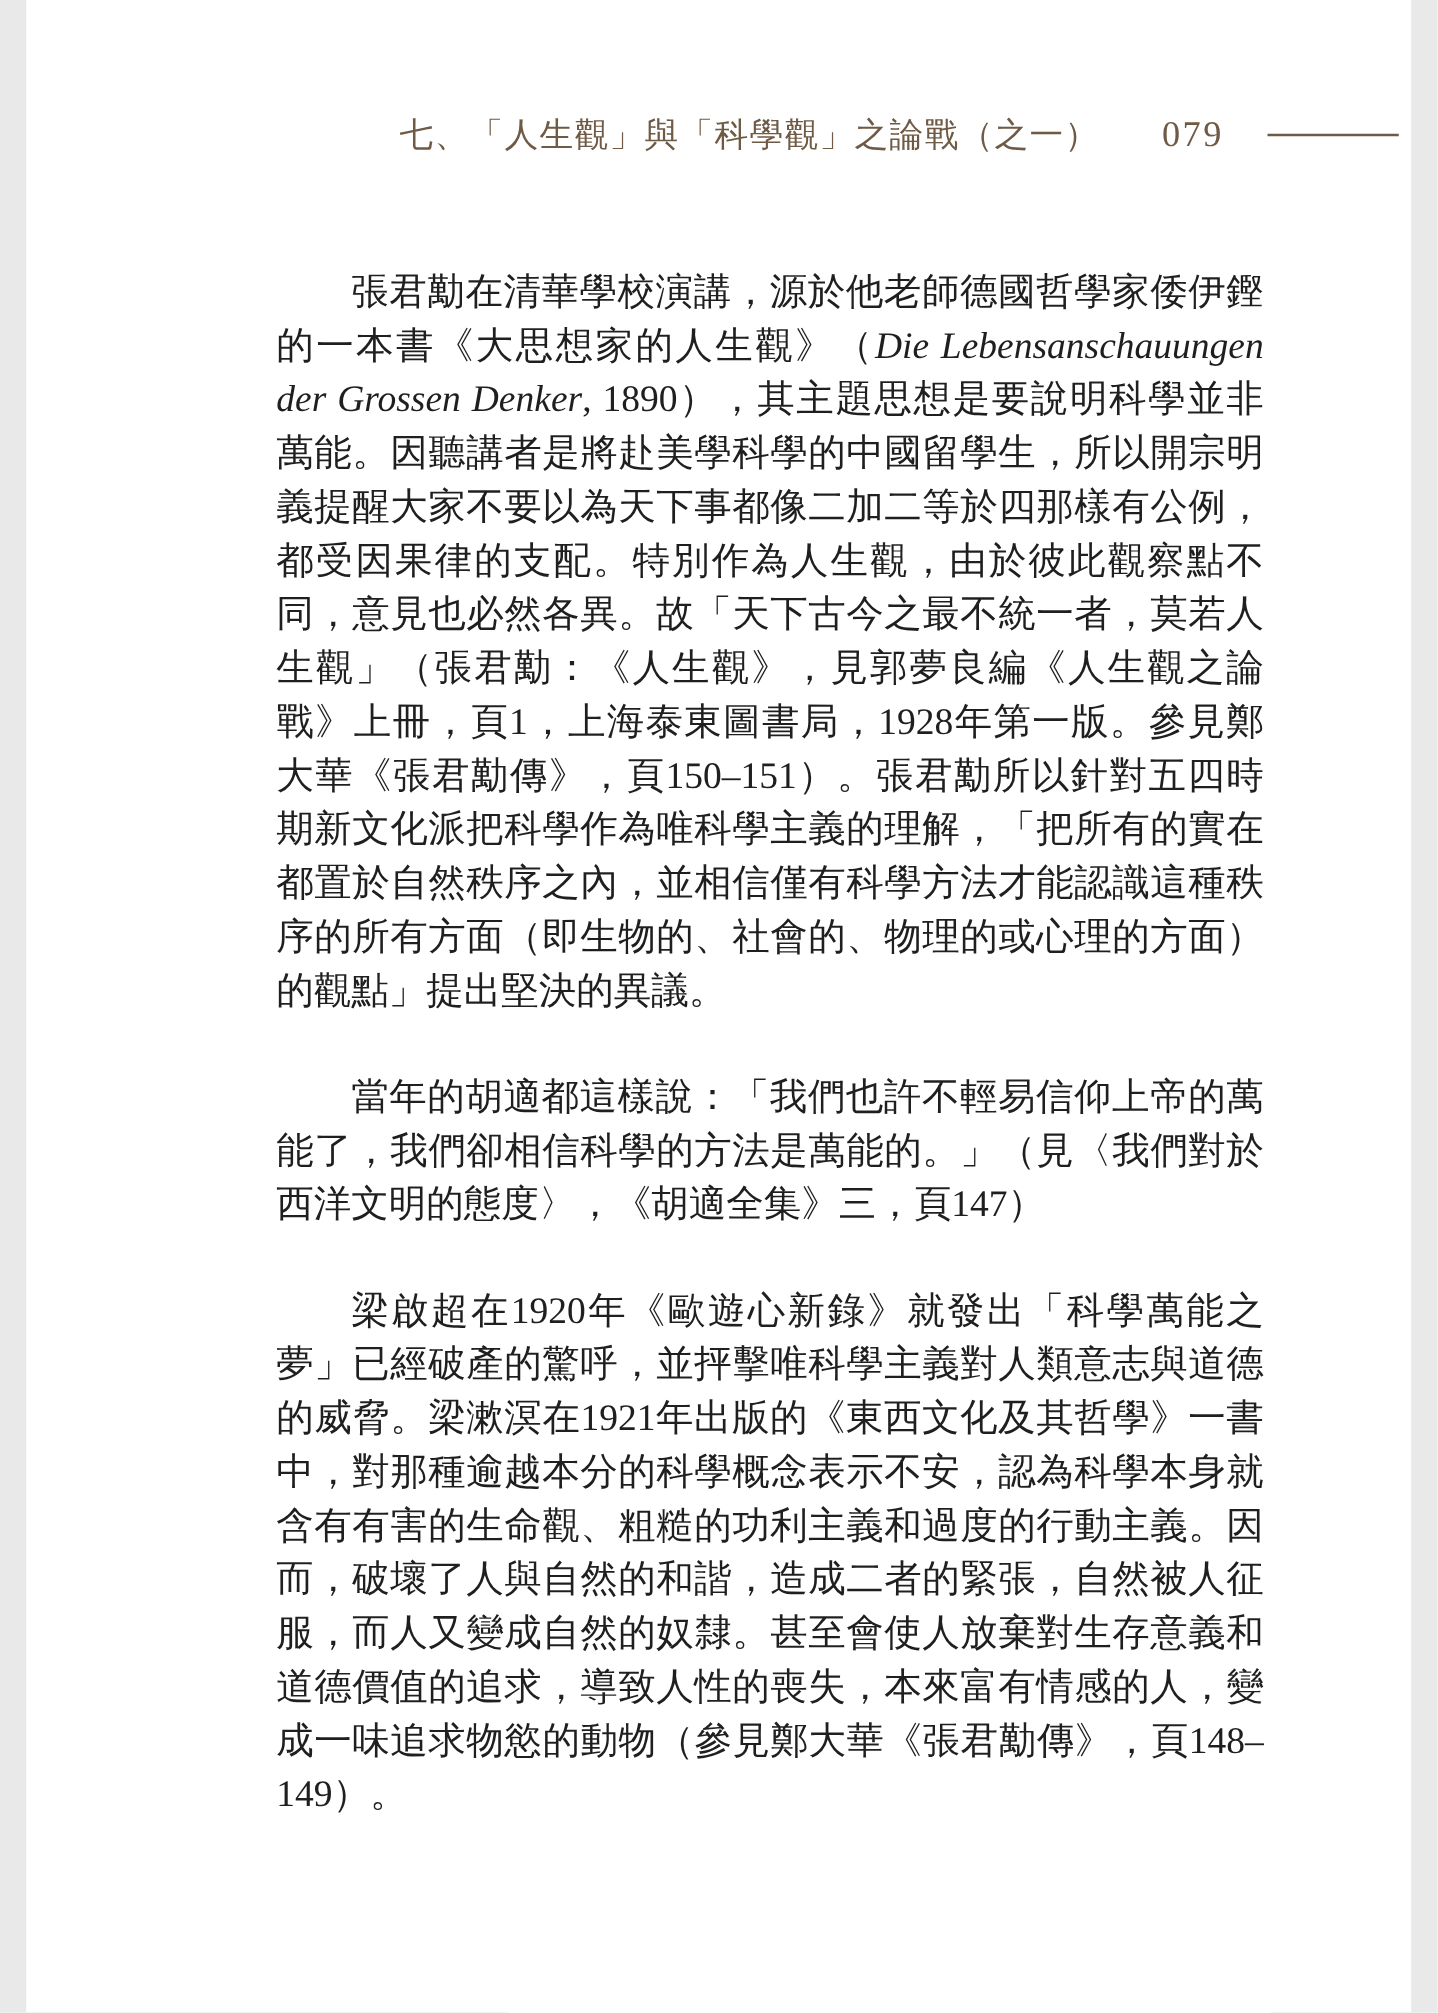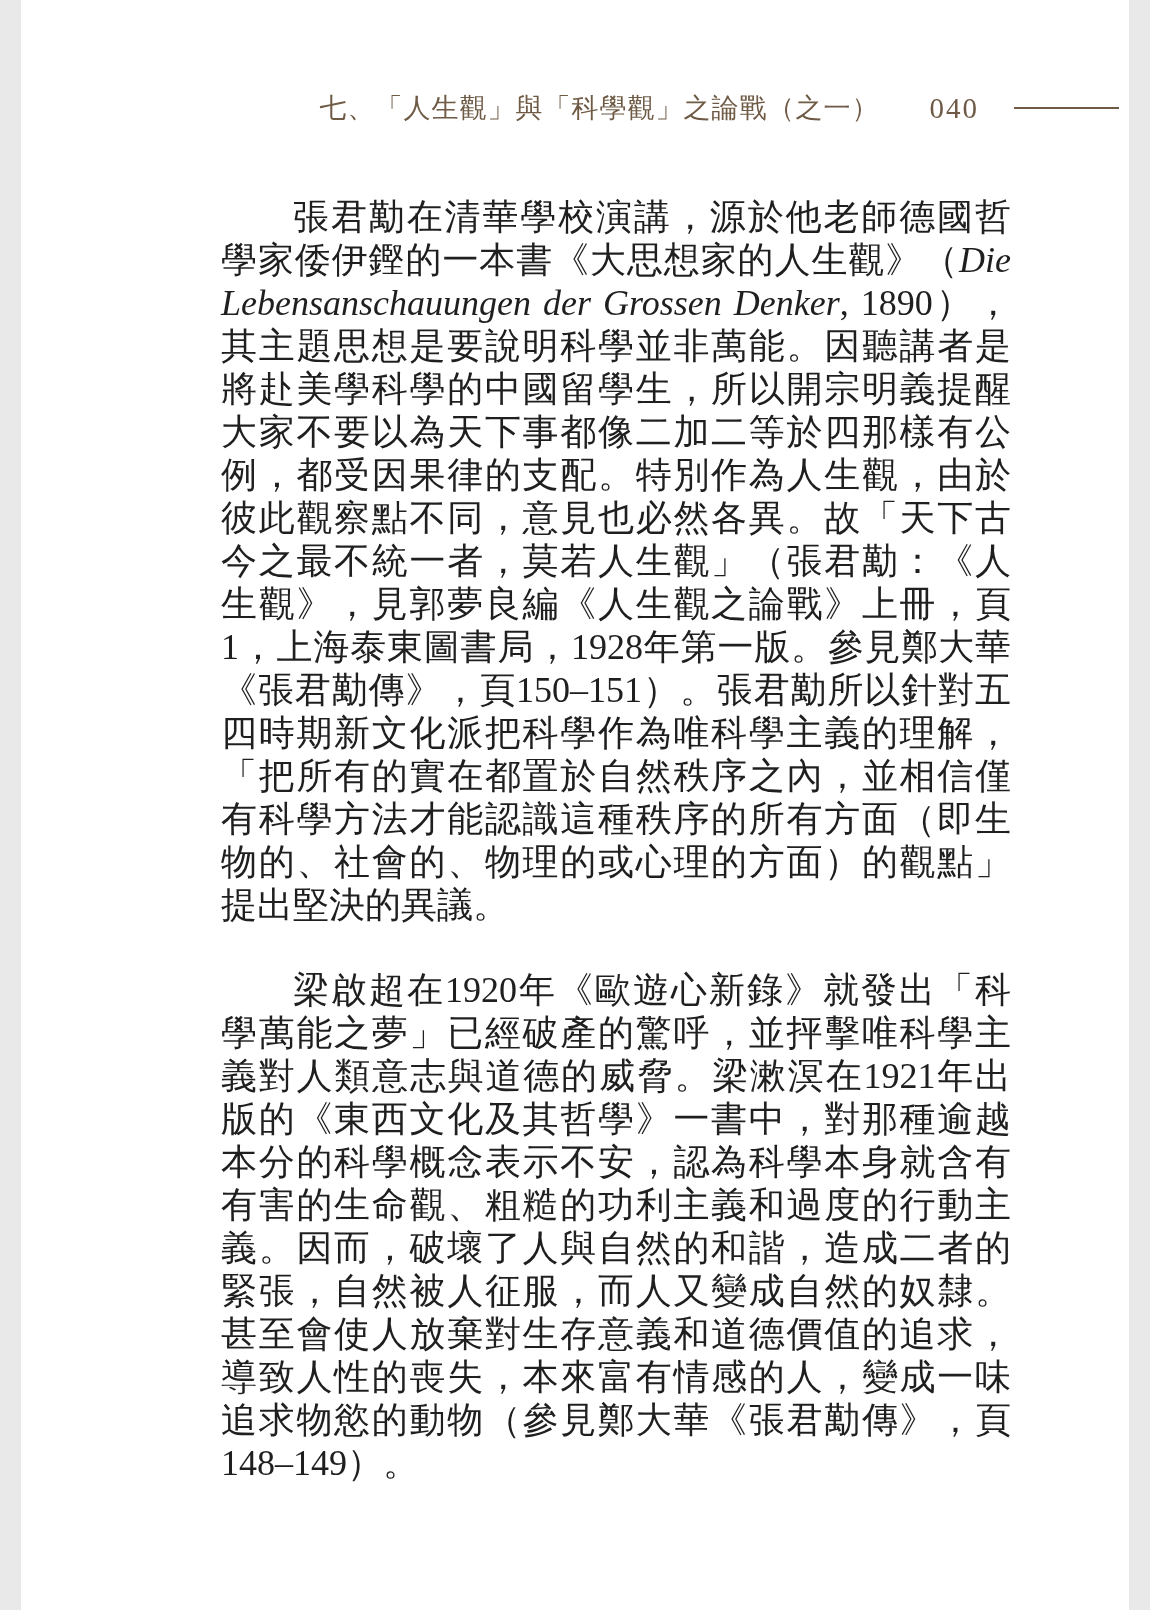--- a/index.html
+++ b/index.html
@@ -39,23 +39,23 @@
   }
   .header-rule {
     width: 105px;
     height: 2px;
     background: var(--header-accent, #6e5a45);
     margin-right: 10px;
   }
   .body-text {
     position: absolute;
     left: 200px;
-    top: 196px;
+    top: 212px;
     width: 790px;
-    font-size: 36px;
+    font-size: 30px;
     line-height: 43px;
     color: var(--body-text, #1f1f1f);
     text-align: justify;
     text-justify: inter-character;
   }
   .body-text p {
     margin: 0;
     text-indent: 2em;
   }
   .body-text p + p {
@@ -64,21 +64,22 @@
   .lat-italic {
     font-style: italic;
   }
 </style>
 </head>
 <body>
 
 <div class="page">
   <header class="running-header">
     <span class="chapter-title">七、「人生觀」與「科學觀」之論戰（之一）</span>
-    <span class="page-number">040</span>
+    <span class="page-number">079</span>
     <span class="header-rule"></span>
   </header>
 
   <main class="body-text">
       <p><span>張君勱在清華學校演講，源於他老師德國哲學家倭伊鏗的一本書《大思想家的人生觀》（</span><span class="lat-italic">Die Lebensanschauungen der Grossen Denker</span><span>, 1890），其主題思想是要說明科學並非萬能。因聽講者是將赴美學科學的中國留學生，所以開宗明義提醒大家不要以為天下事都像二加二等於四那樣有公例，都受因果律的支配。特別作為人生觀，由於彼此觀察點不同，意見也必然各異。故「天下古今之最不統一者，莫若人生觀」（張君勱：《人生觀》，見郭夢良編《人生觀之論戰》上冊，頁1，上海泰東圖書局，1928年第一版。參見鄭大華《張君勱傳》，頁150–151）。張君勱所以針對五四時期新文化派把科學作為唯科學主義的理解，「把所有的實在都置於自然秩序之內，並相信僅有科學方法才能認識這種秩序的所有方面（即生物的、社會的、物理的或心理的方面）的觀點」提出堅決的異議。</span></p>
+      <p><span>當年的胡適都這樣說：「我們也許不輕易信仰上帝的萬能了，我們卻相信科學的方法是萬能的。」（見〈我們對於西洋文明的態度〉，《胡適全集》三，頁147）</span></p>
       <p><span>梁啟超在1920年《歐遊心新錄》就發出「科學萬能之夢」已經破產的驚呼，並抨擊唯科學主義對人類意志與道德的威脅。梁漱溟在1921年出版的《東西文化及其哲學》一書中，對那種逾越本分的科學概念表示不安，認為科學本身就含有有害的生命觀、粗糙的功利主義和過度的行動主義。因而，破壞了人與自然的和諧，造成二者的緊張，自然被人征服，而人又變成自然的奴隸。甚至會使人放棄對生存意義和道德價值的追求，導致人性的喪失，本來富有情感的人，變成一味追求物慾的動物（參見鄭大華《張君勱傳》，頁148–149）。</span></p>
     </main>
 </div>
 
 </body></html>

